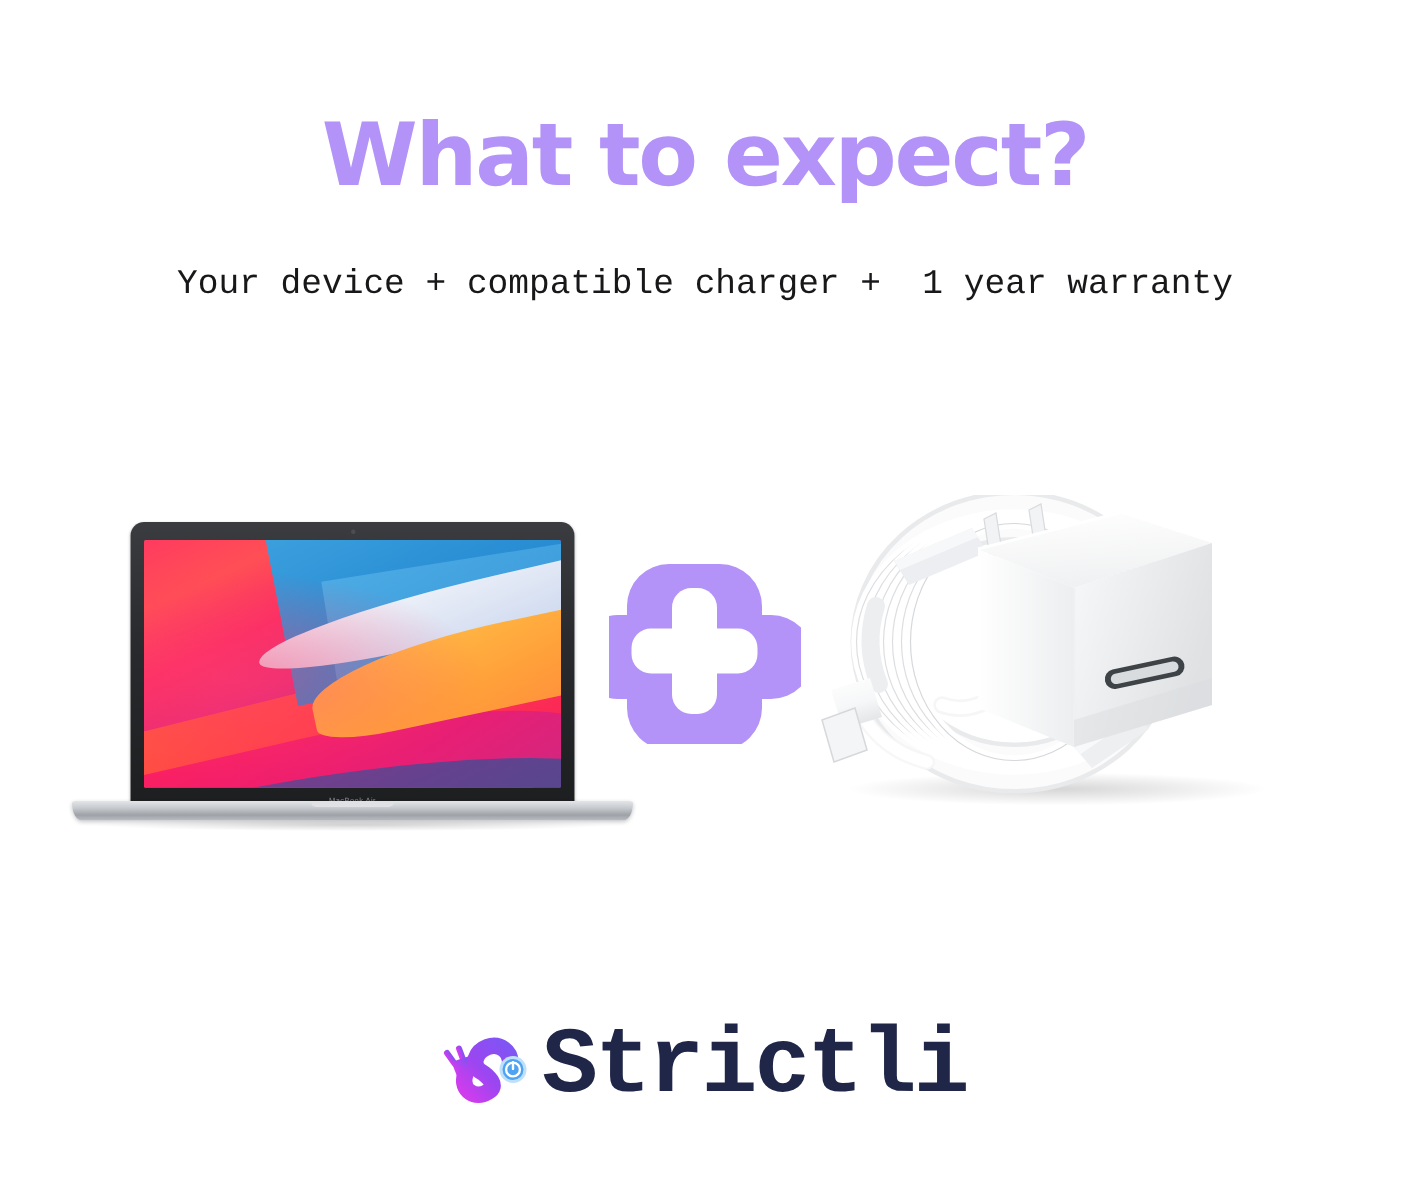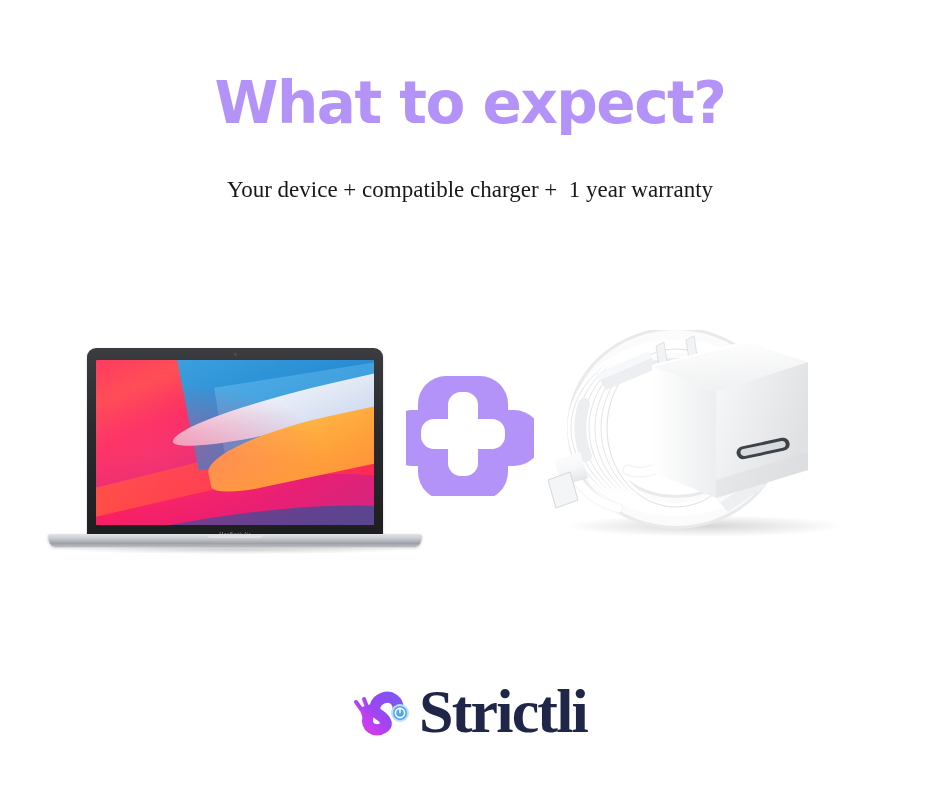--- a/index.html
+++ b/index.html
@@ -30,21 +30,21 @@
     color: #b393f7;
     line-height: 1.0;
     white-space: nowrap;
   }
   .subhead {
     position: absolute;
     top: 176px;
     left: 0;
     width: 940px;
     text-align: center;
-    font-family: Liberation Serif, serif;
+    font-family: Liberation Mono, monospace;
     font-weight: 400;
     font-size: 23px;
     color: #18181a;
     line-height: 1.2;
     white-space: pre;
   }
 
   
   .product-row {
     position: absolute;
@@ -264,21 +264,21 @@
   }
   .logo-mark {
     width: 62px;
     height: 62px;
     flex: 0 0 auto;
     position: relative;
     top: 3px;
   }
   .logo-mark svg { display: block; width: 100%; height: 100%; }
   .logo-word {
-    font-family: Liberation Serif, serif;
+    font-family: Liberation Mono, monospace;
     font-weight: 700;
     font-size: 62px;
     letter-spacing: -1.8px;
     color: #202647;
     line-height: 1;
   }
 </style>
 </head>
 <body>
 

